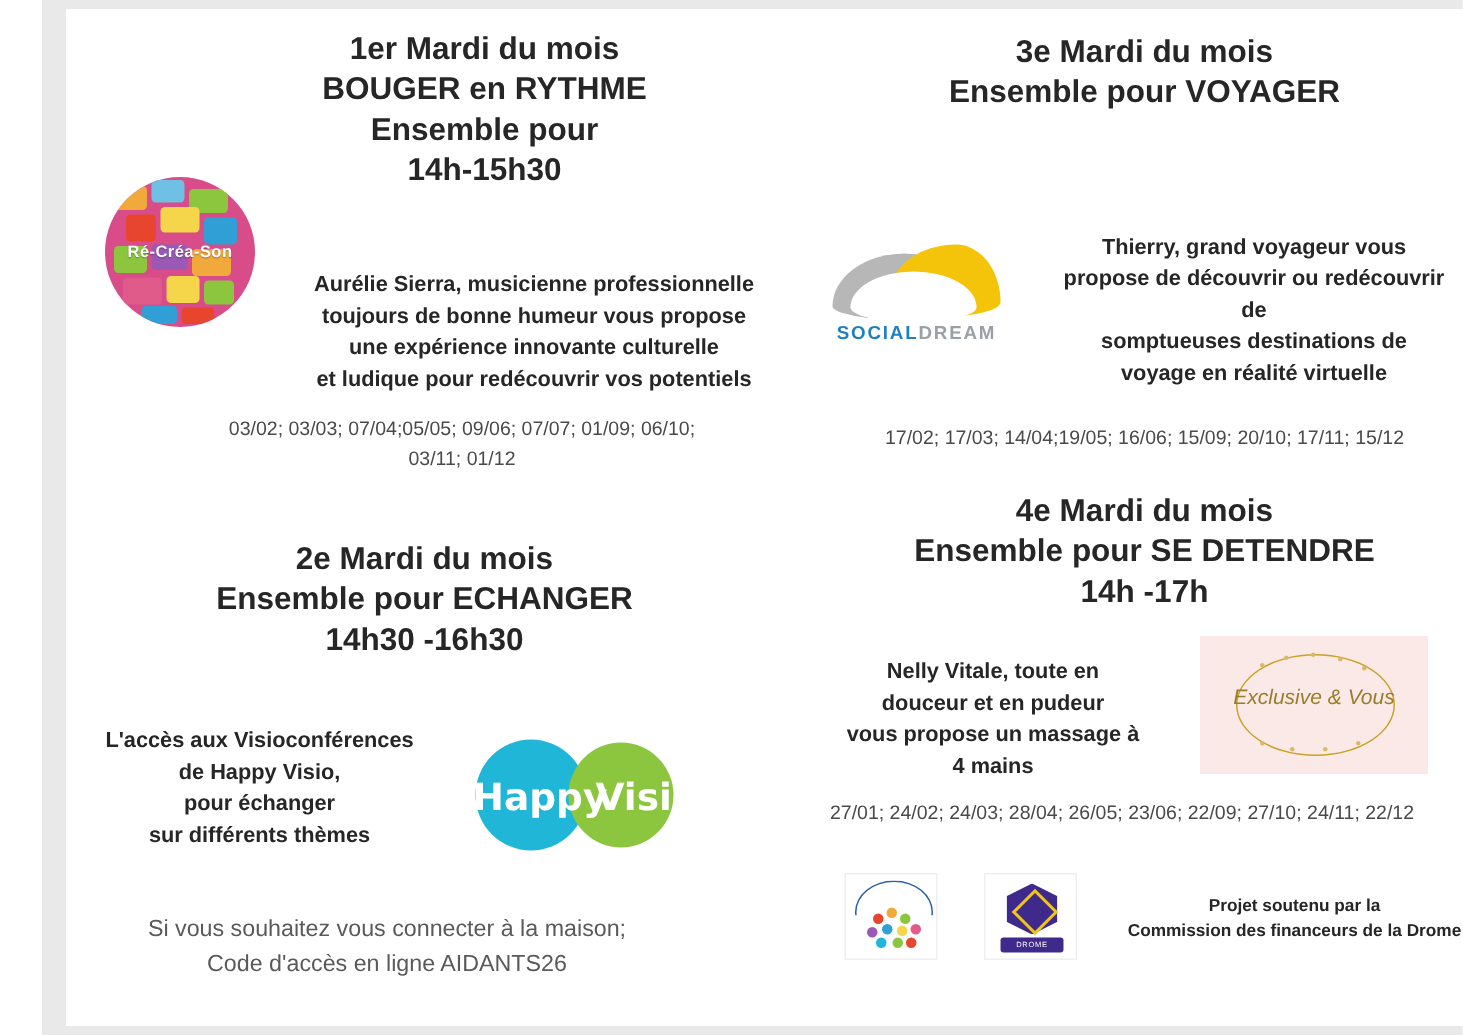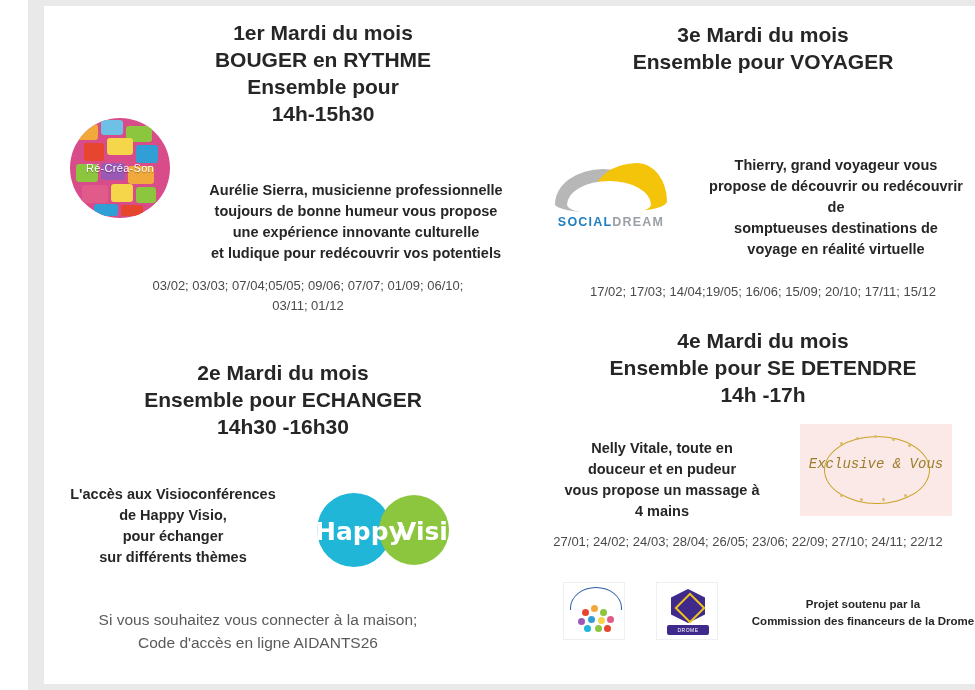--- a/index.html
+++ b/index.html
@@ -100,21 +100,21 @@
   .rc-b {
     position: absolute;
     border-radius: 3px;
   }
   .rc-label {
     position: absolute;
     left: 0; right: 0;
     top: 44px;
     text-align: center;
     font-size: 11px;
-    font-weight: normal;
+    font-weight: bold;
     color: #ffffff;
     text-shadow: 0 1px 1px rgba(0,0,0,.35);
     letter-spacing: .3px;
   }
 
   
   .logo-socialdream {
     width: 140px;
     height: 100px;
     background: #ffffff;
@@ -166,21 +166,21 @@
     position: absolute;
     left: 24px; top: 12px;
     width: 104px; height: 66px;
     border: 1.5px solid #c9a227;
     border-radius: 50%;
   }
   .ex-script {
     position: absolute;
     left: 0; right: 0; top: 32px;
     text-align: center;
-    font-family: Liberation Mono, monospace;
+    font-family: Liberation Sans, sans-serif;
     font-style: italic;
     font-size: 14px;
     color: #9b7d2b;
   }
   .ex-dots {
     position: absolute;
     width: 3px; height: 3px;
     border-radius: 50%;
     background: #d8bb6a;
   }

